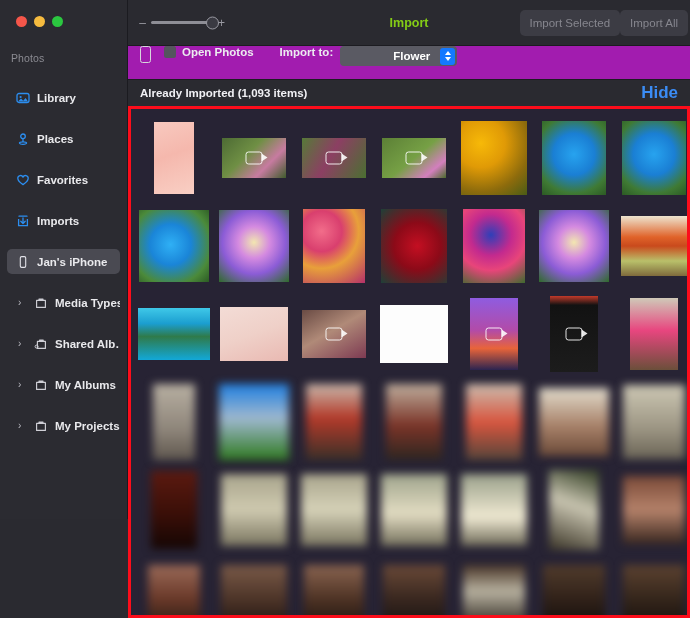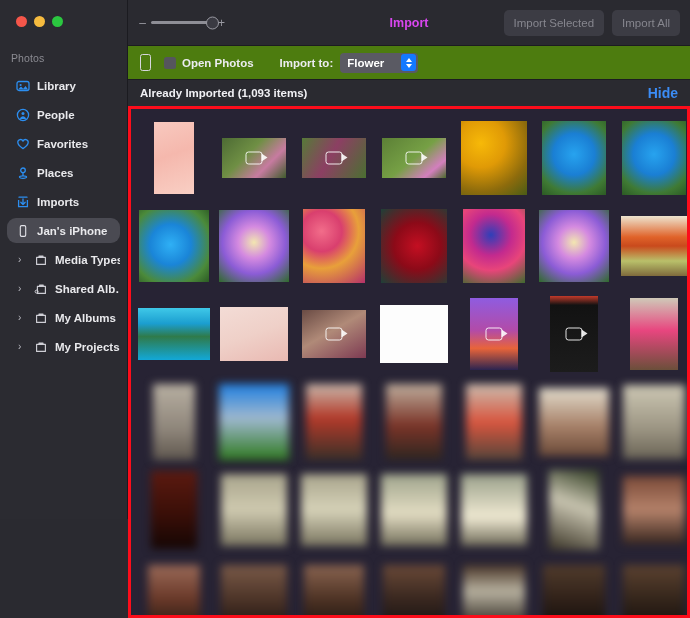--- a/index.html
+++ b/index.html
@@ -24,28 +24,28 @@
   .light.red { background: #f5564a; }
   .light.yellow { background: #f6bb3f; }
   .light.green { background: #2bc740; }
 
   .sec-label {
     font-size: 10.5px; color: #8b8b92; letter-spacing: .1px;
     padding: 8px 0 5px 11px; font-weight: 400;
   }
   .nav-item {
     display: flex; align-items: center; gap: 7px;
-    height: 25px; margin: 4px 7px; padding-left: 9px;
+    height: 25px; margin: 16px 7px; padding-left: 9px;
     border-radius: 5px; cursor: default;
   }
   .nav-item .label {
     font-size: 11.5px; color: #e9e9ec; font-weight: 700;
     white-space: nowrap; overflow: hidden;
   }
-  .nav-item.selected { background: #4a4a52; border-radius: 9px; }
+  .nav-item.selected { background: #4a4a52; }
   .ico { width: 14px; height: 14px; flex: 0 0 14px; display: block; }
   .disc { display: flex; align-items: center; }
   .chev {
     width: 9px; flex: 0 0 9px; color: #b9b9c0; font-size: 10px;
     line-height: 1; margin-left: 2px;
   }
 
   
   .main { flex: 1 1 auto; height: 618px; display: flex; flex-direction: column; background: #2a2a30; }
 
@@ -58,64 +58,64 @@
   .zoomctl { display: flex; align-items: center; gap: 5px; margin-left: 11px; }
   .zsign { color: #9a9aa2; font-size: 12px; line-height: 1; width: 7px; text-align: center; }
   .ztrack { width: 62px; height: 3px; background: #8e8e96; border-radius: 2px; position: relative; }
   .zknob {
     position: absolute; right: -6px; top: 50%; transform: translateY(-50%);
     width: 13px; height: 13px; border-radius: 50%;
     background: #3a3a42; border: 1.5px solid #9a9aa2;
   }
   .wtitle {
     position: absolute; left: 0; right: 0; text-align: center;
-    font-size: 12.5px; font-weight: 700; color: #d946ef; pointer-events: none;
-  }
-  .tbtns { margin-left: auto; display: flex; gap: 8px; padding-right: 10px; }
+    font-size: 12.5px; font-weight: 700; color: #84cc16; pointer-events: none;
+  }
+  .tbtns { margin-left: auto; display: flex; padding-right: 2px; }
   .tbtn {
     background: #3c3c44; border: none; border-radius: 5px;
     color: #86868e; font-size: 11.5px; font-family: inherit;
     padding: 6px 10px; height: 26px; cursor: default;
   }
 
   .subbar {
-    height: 34px; flex: 0 0 34px; display: flex; align-items: center;
-    background: #4d7c0f; border-bottom: 1px solid #1c1c21; padding-left: 12px;
+    height: 34px; flex: 0 0 34px; display: flex; align-items: flex-start;
+    background: #a21caf; border-bottom: 1px solid #1c1c21; padding-left: 12px;
   }
   .phone-ico { width: 11px; height: 17px; border: 1.3px solid #d6d6dc; border-radius: 2.5px; }
   .chk {
     width: 12px; height: 12px; background: #55555d;
     border-radius: 2.5px; margin-left: 13px;
   }
   .sub-text { font-size: 11.5px; color: #ececf0; font-weight: 700; margin-left: 6px; }
   .imp-to { font-size: 11.5px; color: #ececf0; font-weight: 700; margin-left: 26px; }
   .popup {
     margin-left: 7px; height: 20px; min-width: 78px;
     background: #5a5a63; border-radius: 4px;
     display: flex; align-items: center; justify-content: space-between;
     padding: 0 2px 0 7px;
   }
-  .popup .pv { font-size: 11.5px; color: #fff; font-weight: 700; }
+  .popup .pv { font-size: 11.5px; color: #fff; font-weight: 700; margin-left: 46px; }
   .arrows {
     width: 15px; height: 17px; background: #1479ff; border-radius: 3px;
     margin-left: 10px; position: relative;
   }
   .arrows:before, .arrows:after {
     content: ""; position: absolute; left: 50%; transform: translateX(-50%);
     border-left: 3.2px solid transparent; border-right: 3.2px solid transparent;
   }
   .arrows:before { top: 3.5px; border-bottom: 4px solid #fff; }
   .arrows:after { bottom: 3.5px; border-top: 4px solid #fff; }
 
   .sechdr {
     height: 26px; flex: 0 0 26px; display: flex; align-items: center;
     background: #2a2a30; padding: 0 12px;
   }
   .sechdr .t { font-size: 11.5px; color: #f0f0f4; font-weight: 700; }
-  .sechdr .hide { margin-left: auto; font-size: 14px; color: #3b8cf5; font-weight: 700; cursor: default; }
+  .sechdr .hide { margin-left: auto; font-size: 17px; color: #3b8cf5; font-weight: 700; cursor: default; }
 
   
   .gridwrap {
     flex: 1 1 auto; position: relative;
     border: 3px solid #fc0d1b;
     background: #272334;
     overflow: hidden;
   }
   .gridinner { position: absolute; inset: 0; padding: 5px 0 0 0; }
   .grow { display: flex; align-items: flex-end; height: 88px; padding-left: 6px; }
@@ -155,39 +155,31 @@
     <div class="nav-item">
       <span class="ico"><svg viewBox="0 0 14 14">
             <rect x="1" y="2.5" width="12" height="9" rx="2" fill="none" stroke="#2c8ef0" stroke-width="1.3"></rect>
             <circle cx="4.6" cy="6" r="1.1" fill="#2c8ef0"></circle>
             <path d="M2 10.5l3-3 2.2 2.2 2.4-2.6 2.4 3.4z" fill="#2c8ef0"></path>
           </svg></span>
       <span class="label">Library</span>
     </div>
     <div class="nav-item">
       <span class="ico"><svg viewBox="0 0 14 14">
-            <circle cx="7" cy="7" r="5.6" fill="none" stroke="#2c8ef0" stroke-width="1.3"></circle>
-            <circle cx="7" cy="5.6" r="1.5" fill="#2c8ef0"></circle>
-            <path d="M3.9 11c.5-1.9 1.7-2.7 3.1-2.7S9.6 9.1 10.1 11z" fill="#2c8ef0"></path>
-          </svg></span>
-      <span class="label">People</span>
-    </div>
-    <div class="nav-item">
-      <span class="ico"><svg viewBox="0 0 14 14">
-            <path d="M7 11.6S1.8 8.3 1.8 5.3A2.7 2.7 0 0 1 7 4.2a2.7 2.7 0 0 1 5.2 1.1c0 3-5.2 6.3-5.2 6.3z" fill="none" stroke="#2c8ef0" stroke-width="1.3" stroke-linejoin="round"></path>
-          </svg></span>
-      <span class="label">Favorites</span>
-    </div>
-    <div class="nav-item">
-      <span class="ico"><svg viewBox="0 0 14 14">
             <circle cx="7" cy="4.3" r="2.3" fill="none" stroke="#2c8ef0" stroke-width="1.3"></circle>
             <path d="M7 6.8v3.2" stroke="#2c8ef0" stroke-width="1.3"></path>
             <ellipse cx="7" cy="11.1" rx="3.6" ry="1.2" fill="none" stroke="#2c8ef0" stroke-width="1.2"></ellipse>
           </svg></span>
       <span class="label">Places</span>
+    </div>
+    <div class="nav-item">
+      <span class="ico"><svg viewBox="0 0 14 14">
+            <path d="M7 11.6S1.8 8.3 1.8 5.3A2.7 2.7 0 0 1 7 4.2a2.7 2.7 0 0 1 5.2 1.1c0 3-5.2 6.3-5.2 6.3z" fill="none" stroke="#2c8ef0" stroke-width="1.3" stroke-linejoin="round"></path>
+          </svg></span>
+      <span class="label">Favorites</span>
     </div>
     <div class="nav-item">
       <span class="ico"><svg viewBox="0 0 14 14">
             <path d="M3 2.2h8M7 4v5.2M4.8 7.3L7 9.6l2.2-2.3" stroke="#2c8ef0" stroke-width="1.3" fill="none" stroke-linecap="round" stroke-linejoin="round"></path>
             <path d="M2.6 5v6.6h8.8V5" fill="none" stroke="#2c8ef0" stroke-width="1.3"></path>
           </svg></span>
       <span class="label">Imports</span>
     </div>
 
     <div class="nav-item selected">

